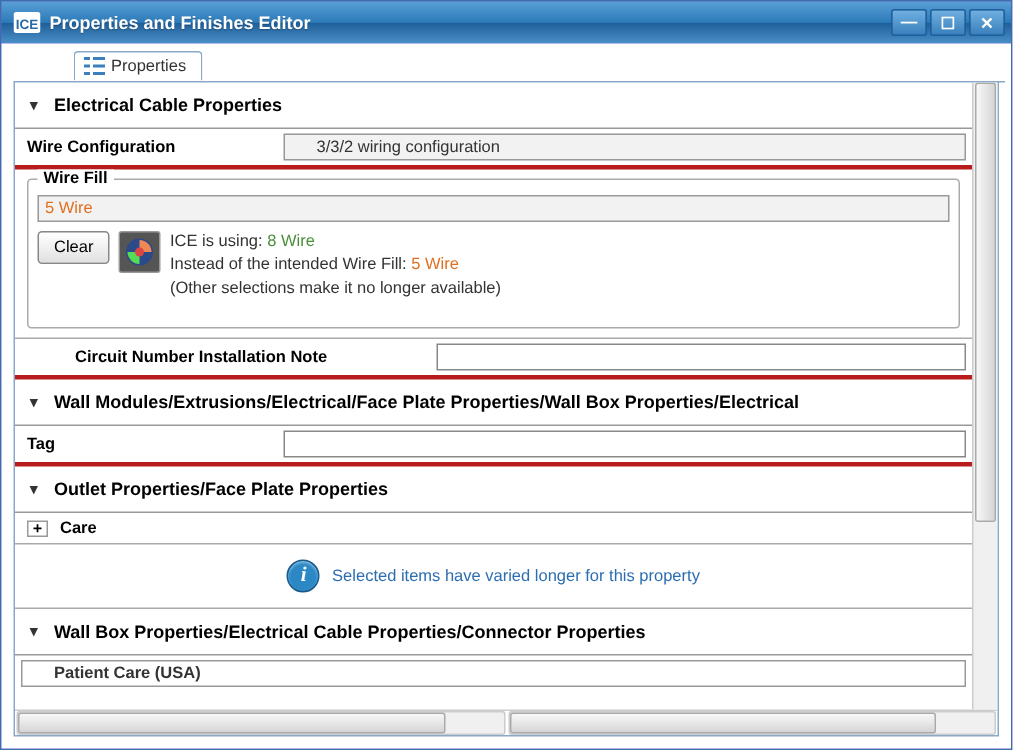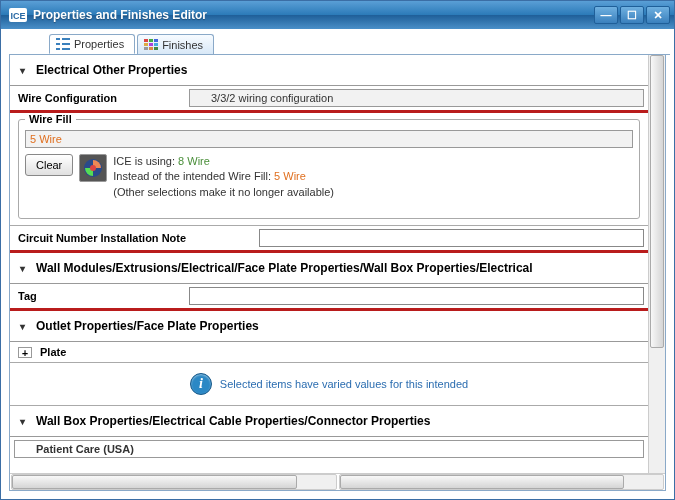--- a/index.html
+++ b/index.html
@@ -71,44 +71,28 @@
               <rect x="0" y="0" width="4" height="2" fill="#3a80bd"></rect>
               <rect x="6" y="0" width="8" height="2" fill="#3a80bd"></rect>
               <rect x="0" y="5" width="4" height="2" fill="#3a80bd"></rect>
               <rect x="6" y="5" width="8" height="2" fill="#3a80bd"></rect>
               <rect x="0" y="10" width="4" height="2" fill="#3a80bd"></rect>
               <rect x="6" y="10" width="8" height="2" fill="#3a80bd"></rect>
             </svg>
         </span>
         <span>Properties</span>
       </div>
-      <div class="tab">
-        <span class="tab-icon">
-          <svg viewBox="0 0 14 12">
-              <rect x="0" y="0" width="4" height="3" fill="#d44"></rect>
-              <rect x="5" y="0" width="4" height="3" fill="#4a4"></rect>
-              <rect x="10" y="0" width="4" height="3" fill="#46d"></rect>
-              <rect x="0" y="4" width="4" height="3" fill="#da4"></rect>
-              <rect x="5" y="4" width="4" height="3" fill="#a4d"></rect>
-              <rect x="10" y="4" width="4" height="3" fill="#4ad"></rect>
-              <rect x="0" y="8" width="4" height="3" fill="#999"></rect>
-              <rect x="5" y="8" width="4" height="3" fill="#d84"></rect>
-              <rect x="10" y="8" width="4" height="3" fill="#484"></rect>
-            </svg>
-        </span>
-        <span>Finishes</span>
-      </div>
     </div>
 
     <div class="panel">
       <div class="scrollpane" style="padding-right:17px;">
 
         <div class="section-header">
           <span class="arrow">▾</span>
-          <span>Electrical Other Properties</span>
+          <span>Electrical Cable Properties</span>
         </div>
 
         <div class="proprow">
           <div class="label">Wire Configuration</div>
           <div class="value">
               <div class="field-readonly">3/3/2 wiring configuration</div>
             </div>
         </div>
 
         <div class="wirefill-group">
@@ -126,47 +110,47 @@
             </span>
             <div class="info-text">
               <span>ICE is using:</span> <span class="highlight-green">8 Wire</span><br>
               <span>Instead of the intended Wire Fill:</span> <span class="highlight-orange">5 Wire</span><br>
               <span>(Other selections make it no longer available)</span>
             </div>
           </div>
         </div>
 
         <div class="proprow" style="border-top:1px solid #aaa;">
-          <div class="label" style="width:245px;">Circuit Number Installation Note</div>
+          <div class="label" style="width:245px;margin-left:32px;">Circuit Number Installation Note</div>
           <div class="value"><input class="field-input" value="" style=""></div>
         </div>
 
         <div class="section-header">
           <span class="arrow">▾</span>
           <span style="white-space:nowrap; overflow:hidden;">Wall Modules/Extrusions/Electrical/Face Plate Properties/Wall Box Properties/Electrical</span>
         </div>
 
         <div class="proprow">
           <div class="label">Tag</div>
           <div class="value"><input class="field-input" value="" style=""></div>
         </div>
 
         <div class="section-header">
           <span class="arrow">▾</span>
           <span>Outlet Properties/Face Plate Properties</span>
         </div>
 
         <div class="style-row">
           <span class="expand">+</span>
-          <span>Plate</span>
+          <span>Care</span>
         </div>
 
         <div class="varied-note">
           <span class="info-icon">i</span>
-          <span>Selected items have varied values for this intended</span>
+          <span>Selected items have varied longer for this property</span>
         </div>
 
         <div class="section-header" style="border-top:1px solid #aaa;">
           <span class="arrow">▾</span>
           <span>Wall Box Properties/Electrical Cable Properties/Connector Properties</span>
         </div>
 
         <div class="proprow" style="border-bottom:none;">
           <div class="value">
               <div class="field-readonly" style="background:#fff;font-weight:bold;">Patient Care (USA)</div>

